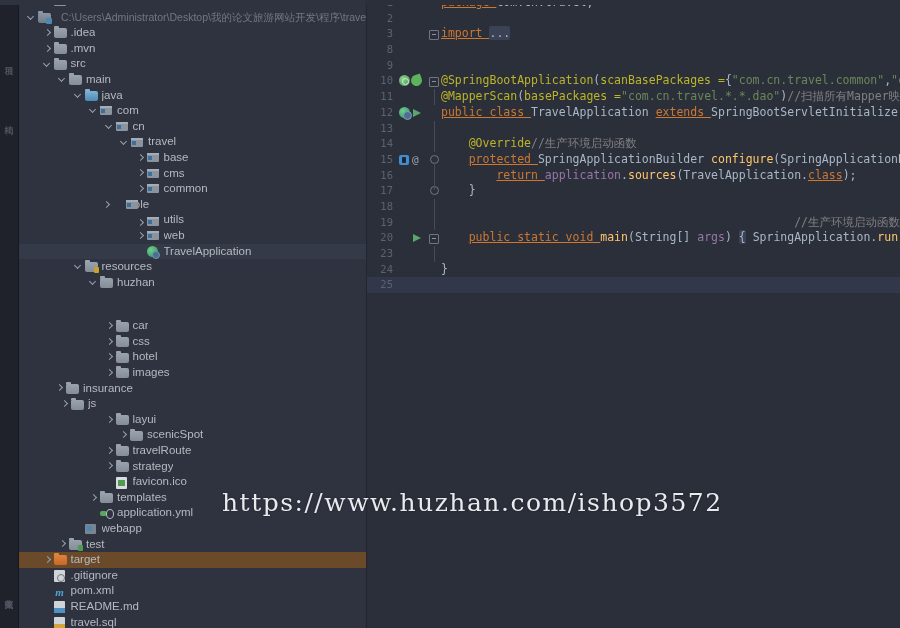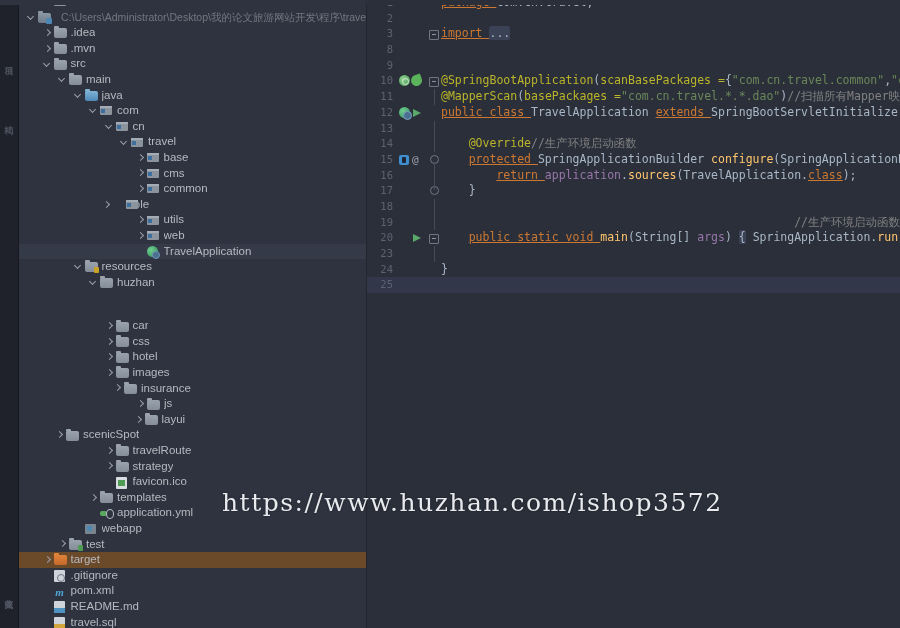--- a/index.html
+++ b/index.html
@@ -312,36 +312,36 @@
       </div>
       <div class="row" style="padding-left: 83px; text-align: right;">
         <span class="arrow right">
           <i></i>
         </span>
         <span class="ico">
           <span class="f-pkg" style="position: absolute;"></span>
         </span>
         <span class="lbl">role</span>
       </div>
+      <div class="row" style="padding-left: 116.5px; align-items: flex-end;">
+        <span class="arrow right">
+          <i></i>
+        </span>
+        <span class="ico">
+          <span class="f-pkg" style="position: absolute;"></span>
+        </span>
+        <span class="lbl">utils</span>
+      </div>
       <div class="row" style="padding-left: 116.5px;">
         <span class="arrow right">
           <i></i>
         </span>
         <span class="ico">
           <span class="f-pkg" style="position: absolute;"></span>
         </span>
-        <span class="lbl">utils</span>
-      </div>
-      <div class="row" style="padding-left: 116.5px;">
-        <span class="arrow right">
-          <i></i>
-        </span>
-        <span class="ico">
-          <span class="f-pkg" style="position: absolute;"></span>
-        </span>
         <span class="lbl">web</span>
       </div>
       <div class="row sel" style="padding-left: 116.5px;">
         <span class="arrow none"></span>
         <span class="ico">
           <span class="f-class" style="position: absolute;"></span>
         </span>
         <span class="lbl">TravelApplication</span>
       </div>
       <div class="row" style="padding-left: 54.5px;">
@@ -391,48 +391,48 @@
       </div>
       <div class="row" style="padding-left: 85.5px;">
         <span class="arrow right">
           <i></i>
         </span>
         <span class="ico">
           <span class="f-folder" style="position: absolute;"></span>
         </span>
         <span class="lbl">images</span>
       </div>
-      <div class="row" style="padding-left: 94px;">
+      <div class="row" style="padding-left: 36px;">
         <span class="arrow right">
           <i></i>
         </span>
         <span class="ico">
           <span class="f-folder" style="position: absolute;"></span>
         </span>
         <span class="lbl">insurance</span>
       </div>
-      <div class="row" style="padding-left: 117px;">
+      <div class="row" style="padding-left: 41px;">
         <span class="arrow right">
           <i></i>
         </span>
         <span class="ico">
           <span class="f-folder" style="position: absolute;"></span>
         </span>
         <span class="lbl">js</span>
       </div>
-      <div class="row" style="padding-left: 85.5px; margin-left: 29px;">
+      <div class="row" style="padding-left: 85.5px;">
         <span class="arrow right">
           <i></i>
         </span>
         <span class="ico">
           <span class="f-folder" style="position: absolute;"></span>
         </span>
         <span class="lbl">layui</span>
       </div>
-      <div class="row" style="padding-left: 36px;">
+      <div class="row" style="padding-left: 100px;">
         <span class="arrow right">
           <i></i>
         </span>
         <span class="ico">
           <span class="f-folder" style="position: absolute;"></span>
         </span>
         <span class="lbl">scenicSpot</span>
       </div>
       <div class="row" style="padding-left: 85.5px;">
         <span class="arrow right">

